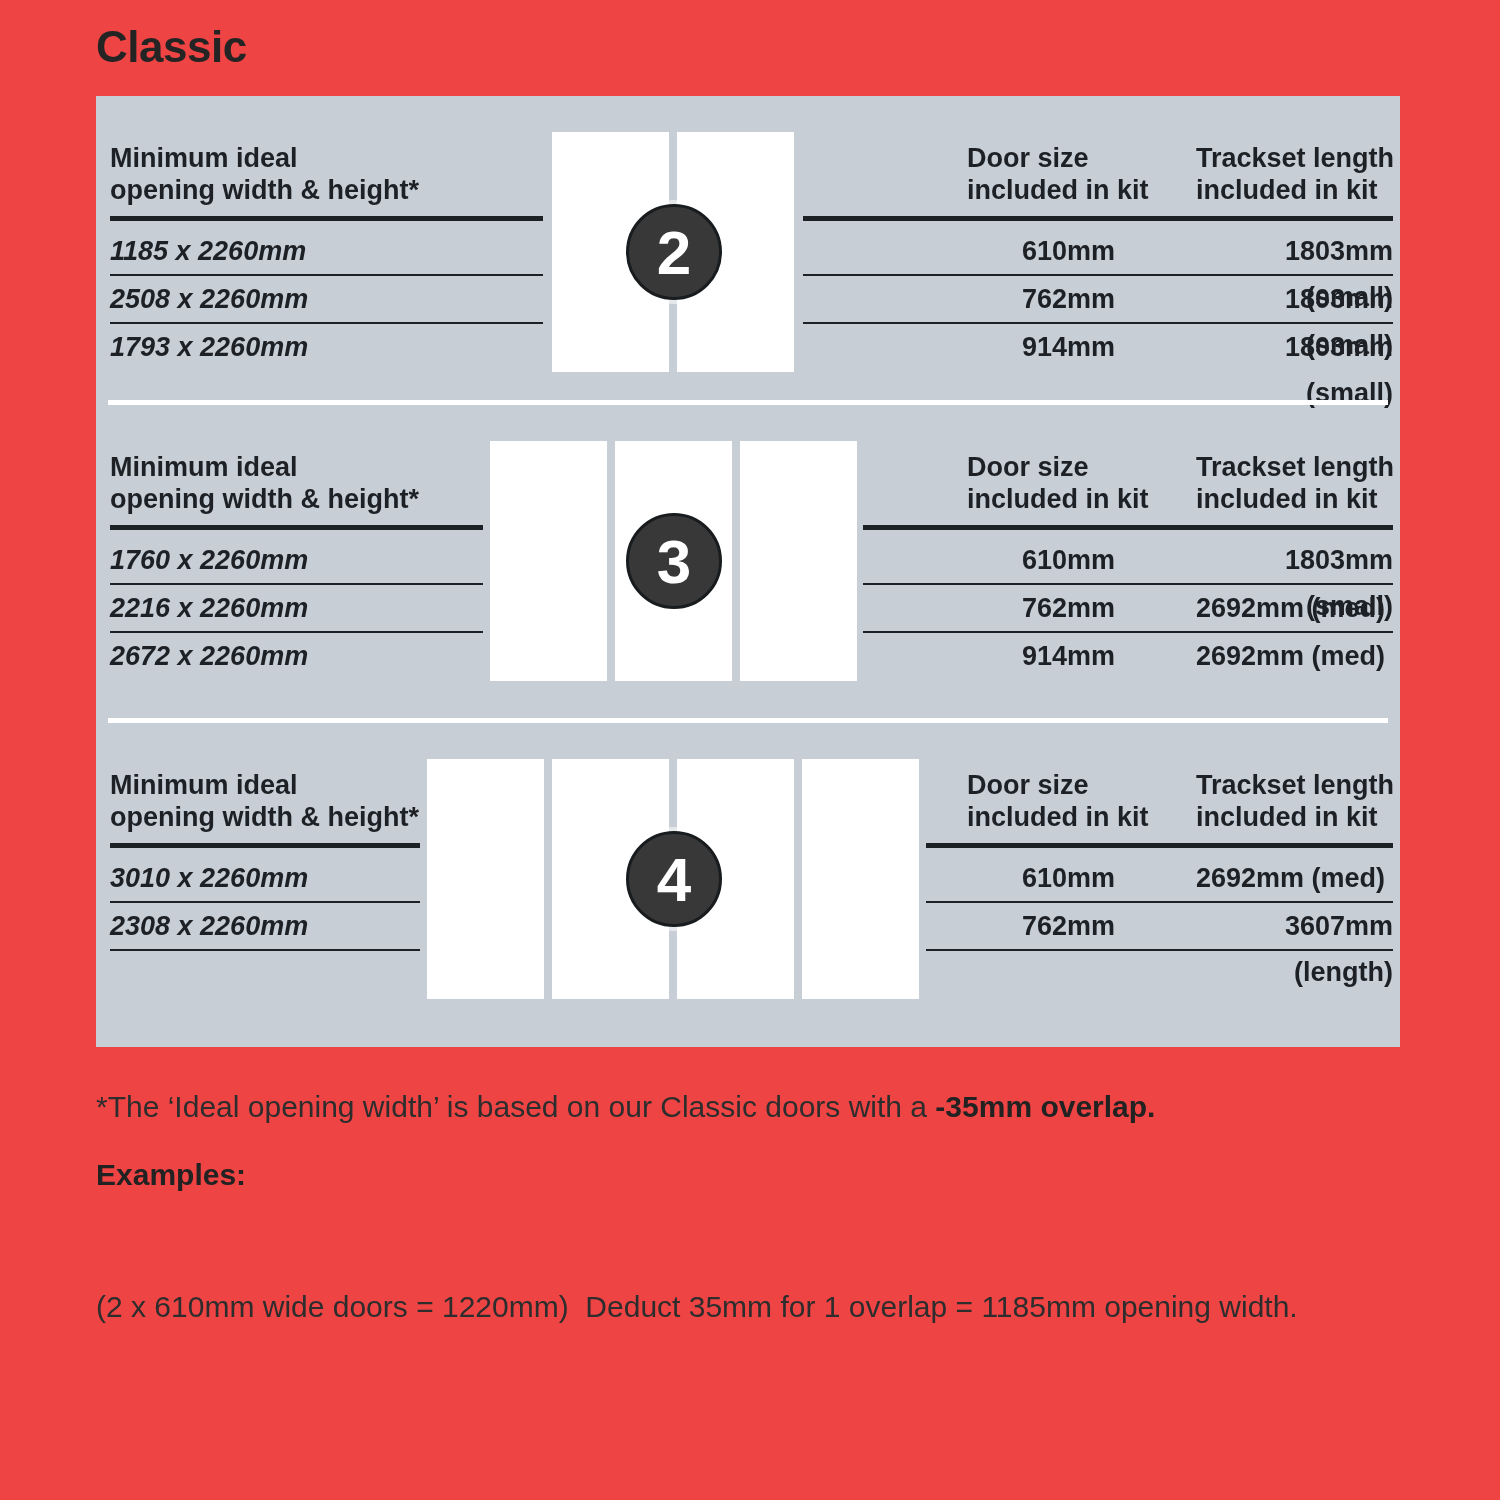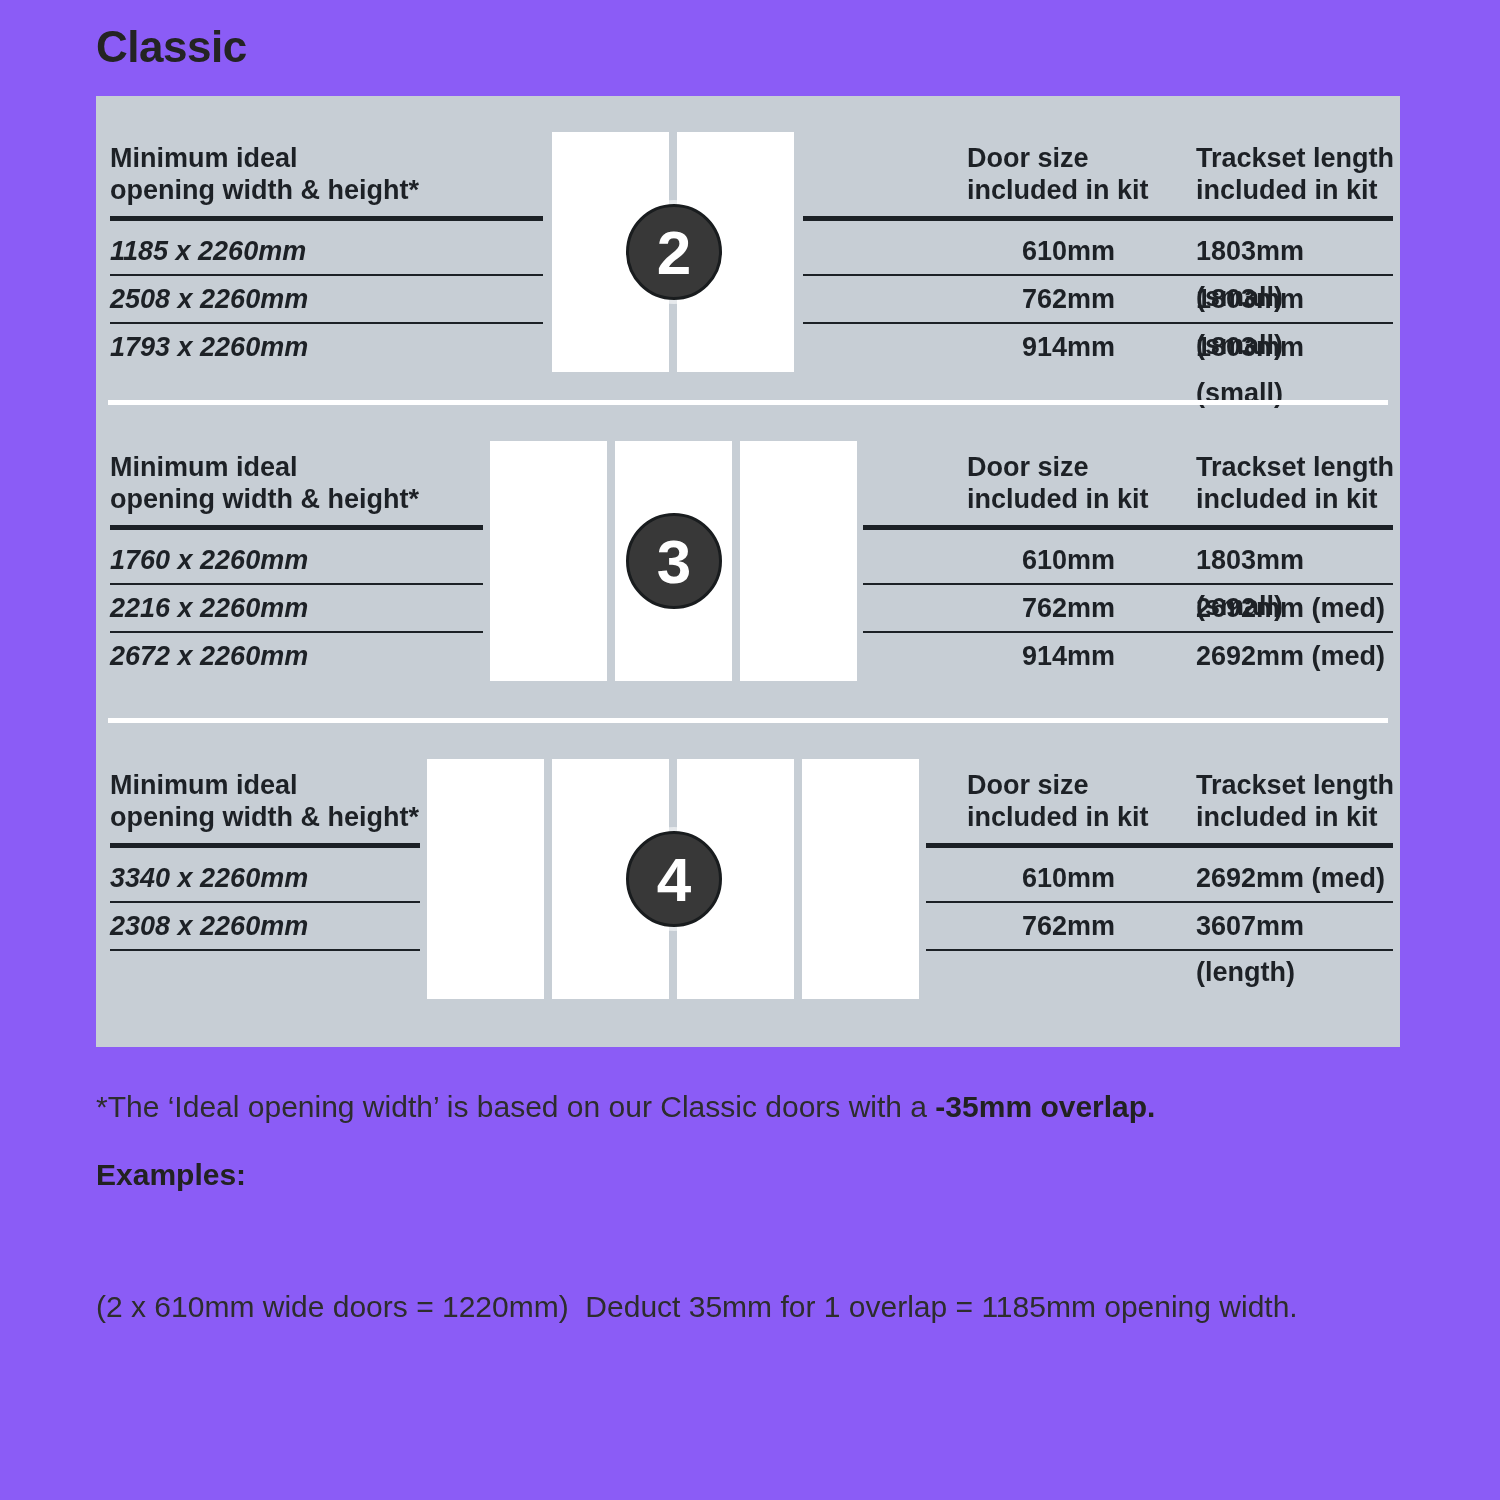--- a/index.html
+++ b/index.html
@@ -1,18 +1,18 @@
 <!DOCTYPE html>
 <html><head>
 <meta charset="utf-8">
 <style>
   * { margin:0; padding:0; box-sizing:border-box; }
   html,body { background:#ffffff; }
   body { font-family:"Liberation Sans","DejaVu Sans",sans-serif; }
-  .canvas { position:relative; width:1500px; height:1500px; background:#8b5cf6; overflow:hidden; }
+  .canvas { position:relative; width:1500px; height:1500px; background:#ef4444; overflow:hidden; }
 
   .title { position:absolute; left:96px; top:22px; font-size:44px; font-weight:bold;
            color:#242424; letter-spacing:-0.5px; }
 
   .board { position:absolute; left:96px; top:96px; width:1304px; height:951px; background:#c7ced5; }
 
   .sep { position:absolute; left:12px; right:12px; height:5px; background:#ffffff; }
   .sep.sep1 { top:304px; }
   .sep.sep2 { top:622px; }
 
@@ -30,21 +30,21 @@
   .rule { position:absolute; top:120px; height:5px; background:#1c2126; }
   .left-rule  { left:14px; width:var(--leftw); }
   .right-rule { left:var(--rleft); right:7px; }
 
   .left-rows { position:absolute; left:14px; top:132px; width:var(--leftw);font-style:italic; }
   .lrow { height:48px; line-height:46px; font-size:27px; font-weight:bold; color:#1d2126;
           border-bottom:2px solid #1c2126; }
   .lrow.open { border-bottom:none; }
 
   .right-rows { position:absolute; top:132px; left:var(--rleft); right:7px; }
-  .rrow { position:relative; height:48px; border-bottom:2px solid #1c2126; }
+  .rrow { position:relative; height:48px; border-bottom:2px solid #1c2126;text-align:right; }
   .rrow.open { border-bottom:none; }
   .rrow span { position:absolute; top:0; line-height:46px; font-size:27px; font-weight:bold; color:#1d2126; }
   .door-val  { right:278px; }
   .track-val { left:calc(100% - 197px); }
 
   .doors { position:absolute; top:36px; left:var(--doorsleft); display:flex; gap:8px; }
   .door { width:117px; height:240px; background:#ffffff; }
 
   .badge { position:absolute; left:530px; top:108px; width:96px; height:96px; border-radius:50%;
            background:#383838; border:3px solid #191c1e;
@@ -162,21 +162,21 @@
 
     <div class="sep sep2"></div>
 
     <section class="panel s3">
       <div class="col-header left-header">
         <div>Minimum ideal</div>
         <div>opening width &amp; height*</div>
       </div>
       <div class="rule left-rule"></div>
       <div class="left-rows">
-        <div class="lrow">3340 x 2260mm</div>
+        <div class="lrow">3010 x 2260mm</div>
         <div class="lrow">2308 x 2260mm</div>
       </div>
 
       <div class="doors">
         <div class="door"></div>
         <div class="door"></div>
         <div class="door"></div>
         <div class="door"></div>
       </div>
       <div class="badge">4</div>

